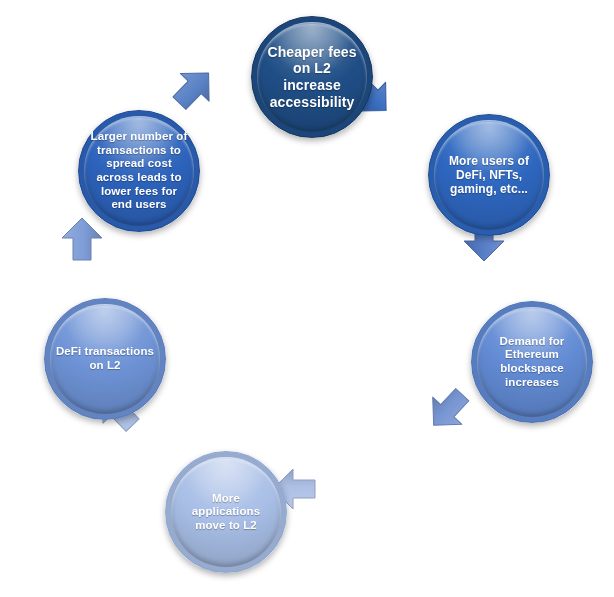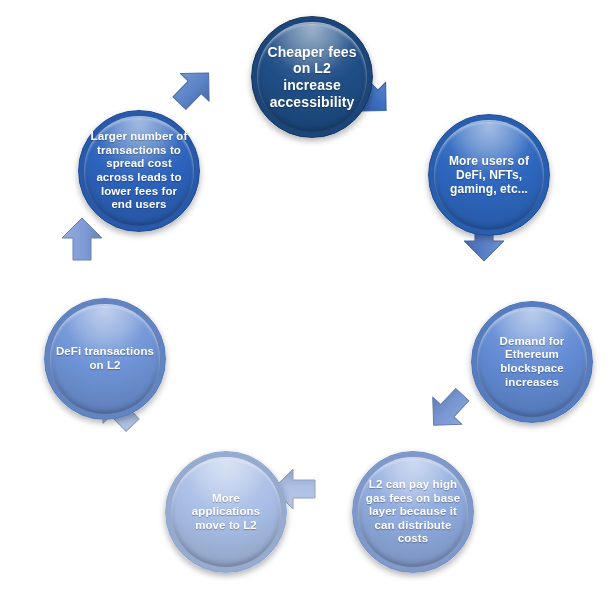--- a/index.html
+++ b/index.html
@@ -162,23 +162,20 @@
     </div>
     <div class="node" style="left: 251px; top: 16px; width: 122px; height: 122px; font-size: 14px; background: radial-gradient(circle at 50% 12%, rgb(89, 124, 165) 0%, rgb(31, 78, 134) 46%, rgb(25, 62, 107) 100%); border: 1px solid rgb(21, 54, 94); box-shadow: rgba(0, 0, 0, 0.3) 0px 3px 6px, rgb(28, 70, 121) 0px 0px 0px 5px inset;">
       <span class="label">Cheaper fees on L2 increase accessibility</span>
     </div>
     <div class="node" style="left: 471px; top: 301px; width: 122px; height: 122px; font-size: 11.5px; background: radial-gradient(circle at 50% 12%, rgb(139, 169, 223) 0%, rgb(98, 139, 212) 46%, rgb(78, 111, 170) 100%); border: 1px solid rgb(76, 115, 188); box-shadow: rgba(0, 0, 0, 0.3) 0px 3px 6px, rgb(88, 125, 191) 0px 0px 0px 5px inset;">
       <span class="label">Demand for Ethereum blockspace increases</span>
     </div>
     <div class="node" style="left: 428px; top: 114px; width: 122px; height: 122px; font-size: 12px; background: radial-gradient(circle at 50% 12%, rgb(100, 143, 208) 0%, rgb(46, 103, 192) 46%, rgb(37, 82, 154) 100%); border: 1px solid rgb(31, 76, 146); box-shadow: rgba(0, 0, 0, 0.3) 0px 3px 6px, rgb(41, 93, 173) 0px 0px 0px 5px inset;">
       <span class="label">More users of DeFi, NFTs, gaming, etc...</span>
     </div>
-    <div class="node" style="left: 352px; top: 451px; width: 122px; height: 122px; font-size: 11.5px; background: radial-gradient(circle at 50% 12%, rgb(172, 192, 231) 0%, rgb(143, 170, 222) 46%, rgb(114, 136, 178) 100%); border: 1px solid rgb(115, 145, 206); box-shadow: rgba(0, 0, 0, 0.3) 0px 3px 6px, rgb(129, 153, 200) 0px 0px 0px 5px inset;">
-      <span class="label">L2 can pay high gas fees on base layer because it can distribute costs</span>
-    </div>
     <div class="node" style="left: 165px; top: 451px; width: 122px; height: 122px; font-size: 11.5px; background: radial-gradient(circle at 50% 12%, rgb(191, 207, 237) 0%, rgb(168, 190, 230) 46%, rgb(134, 152, 184) 100%); border: 1px solid rgb(142, 167, 214); box-shadow: rgba(0, 0, 0, 0.3) 0px 3px 6px, rgb(151, 171, 207) 0px 0px 0px 5px inset; justify-content: center;">
       <span class="label">More applications move to L2</span>
     </div>
     <div class="node" style="left: 44px; top: 298px; width: 122px; height: 122px; font-size: 11.5px; background: radial-gradient(circle at 50% 12%, rgb(148, 175, 225) 0%, rgb(110, 147, 214) 46%, rgb(88, 118, 171) 100%); border: 1px solid rgb(86, 124, 192); box-shadow: rgba(0, 0, 0, 0.3) 0px 3px 6px, rgb(99, 132, 193) 0px 0px 0px 5px inset;">
       <span class="label">DeFi transactions on L2</span>
     </div>
     <div class="node" style="left: 78px; top: 110px; width: 122px; height: 122px; font-size: 11.5px; background: radial-gradient(circle at 50% 12%, rgb(100, 140, 205) 0%, rgb(45, 99, 188) 46%, rgb(36, 79, 150) 100%); border: 1px solid rgb(30, 74, 150); box-shadow: rgba(0, 0, 0, 0.3) 0px 3px 6px, rgb(41, 89, 169) 0px 0px 0px 5px inset;">
       <span class="label">Larger number of transactions to spread cost across leads to lower fees for end users</span>
     </div>
   </div>

